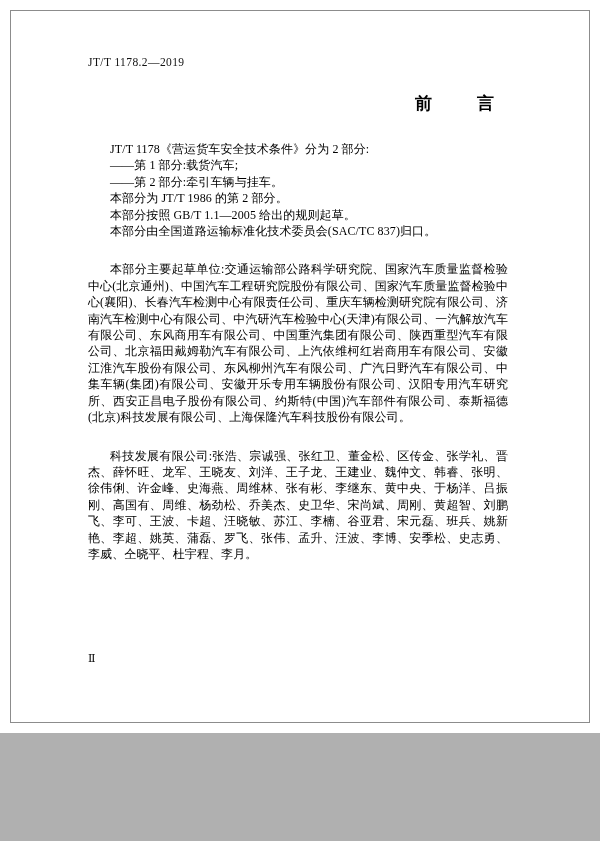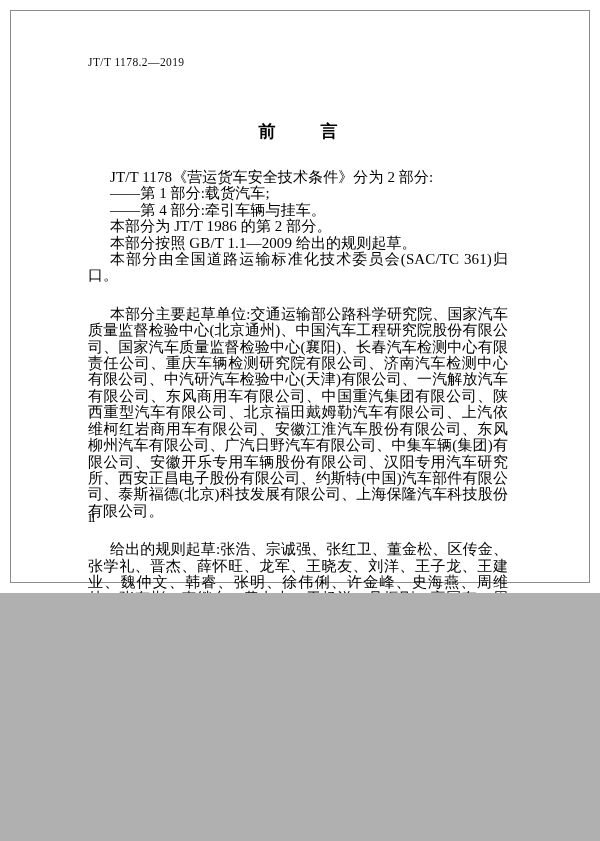--- a/index.html
+++ b/index.html
@@ -8,21 +8,21 @@
     background: #b0b0b0;
   }
   body {
     width: 600px;
     height: 841px;
     font-family: "Liberation Serif", "DejaVu Serif", serif;
   }
   .page {
     position: relative;
     width: 600px;
-    height: 593px;
+    height: 733px;
     background: #ffffff;
     box-sizing: border-box;
     overflow: hidden;
   }
   .page-border {
     position: absolute;
     left: 10px;
     top: 10px;
     right: 10px;
     bottom: 10px;
@@ -35,34 +35,34 @@
     top: 56px;
     width: 420px;
   }
   .header-code {
     font-size: 11.5px;
     letter-spacing: 0.4px;
     color: #111;
     font-family: "Liberation Serif", "DejaVu Serif", serif;
   }
   .doc-title {
-    margin-top: 52px;
-    text-align: center;
+    margin-top: 24px;
+    text-align: right;
     font-size: 17px;
     font-weight: bold;
     letter-spacing: 14px;
     text-indent: 14px;
     color: #000;
     font-family: "DejaVu Sans", "Liberation Sans", sans-serif;
   }
   .body-block {
     margin-top: 26px;
   }
   .para {
-    font-size: 15px;
+    font-size: 12px;
     line-height: 16.4px;
     color: #000;
     text-align: justify;
     margin: 0 0 0 0;
     letter-spacing: 0.1px;
   }
   .para.indent {
     text-indent: 22px;
   }
   .para.item {
@@ -88,26 +88,26 @@
 
   <div class="content">
 
     <div class="header-code">JT/T 1178.2—2019</div>
 
     <div class="doc-title">前　言</div>
 
     <div class="body-block">
       <p class="para item">JT/T 1178《营运货车安全技术条件》分为 2 部分:</p>
       <p class="para item">——第 1 部分:载货汽车;</p>
-      <p class="para item">——第 4 部分:牵引车辆与挂车。</p>
+      <p class="para item">——第 2 部分:牵引车辆与挂车。</p>
       <p class="para item">本部分为 JT/T 1986 的第 2 部分。</p>
-      <p class="para item">本部分按照 GB/T 1.1—2009 给出的规则起草。</p>
-      <p class="para item">本部分由全国道路运输标准化技术委员会(SAC/TC 361)归口。</p>
+      <p class="para item">本部分按照 GB/T 1.1—2005 给出的规则起草。</p>
+      <p class="para item">本部分由全国道路运输标准化技术委员会(SAC/TC 837)归口。</p>
 
       <p class="para indent block"><span>本部分主要起草单位:</span><span>交通运输部公路科学研究院、国家汽车质量监督检验中心(北京通州)、中国汽车工程研究院股份有限公司、国家汽车质量监督检验中心(襄阳)、长春汽车检测中心有限责任公司、重庆车辆检测研究院有限公司、济南汽车检测中心有限公司、中汽研汽车检验中心(天津)有限公司、一汽解放汽车有限公司、东风商用车有限公司、中国重汽集团有限公司、陕西重型汽车有限公司、北京福田戴姆勒汽车有限公司、上汽依维柯红岩商用车有限公司、安徽江淮汽车股份有限公司、东风柳州汽车有限公司、广汽日野汽车有限公司、中集车辆(集团)有限公司、安徽开乐专用车辆股份有限公司、汉阳专用汽车研究所、西安正昌电子股份有限公司、约斯特(中国)汽车部件有限公司、泰斯福德(北京)科技发展有限公司、上海保隆汽车科技股份有限公司。</span></p>
 
-      <p class="para indent block"><span>给出的规则起草:</span><span>张浩、宗诚强、张红卫、董金松、区传金、张学礼、晋杰、薛怀旺、龙军、王晓友、刘洋、王子龙、王建业、魏仲文、韩睿、张明、徐伟俐、许金峰、史海燕、周维林、张有彬、李继东、黄中央、于杨洋、吕振刚、高国有、周维、杨劲松、乔美杰、史卫华、宋尚斌、周刚、黄超智、刘鹏飞、李可、王波、卡超、汪晓敏、苏江、李楠、谷亚君、宋元磊、班兵、姚新艳、李超、姚英、蒲磊、罗飞、张伟、孟升、汪波、李博、安季松、史志勇、李威、仝晓平、杜宇程、李月。</span></p>
+      <p class="para indent block"><span>科技发展有限公司:</span><span>张浩、宗诚强、张红卫、董金松、区传金、张学礼、晋杰、薛怀旺、龙军、王晓友、刘洋、王子龙、王建业、魏仲文、韩睿、张明、徐伟俐、许金峰、史海燕、周维林、张有彬、李继东、黄中央、于杨洋、吕振刚、高国有、周维、杨劲松、乔美杰、史卫华、宋尚斌、周刚、黄超智、刘鹏飞、李可、王波、卡超、汪晓敏、苏江、李楠、谷亚君、宋元磊、班兵、姚新艳、李超、姚英、蒲磊、罗飞、张伟、孟升、汪波、李博、安季松、史志勇、李威、仝晓平、杜宇程、李月。</span></p>
     </div>
 
   </div>
 
   <div class="footer">Ⅱ</div>
 </div>
 
 </body></html>

